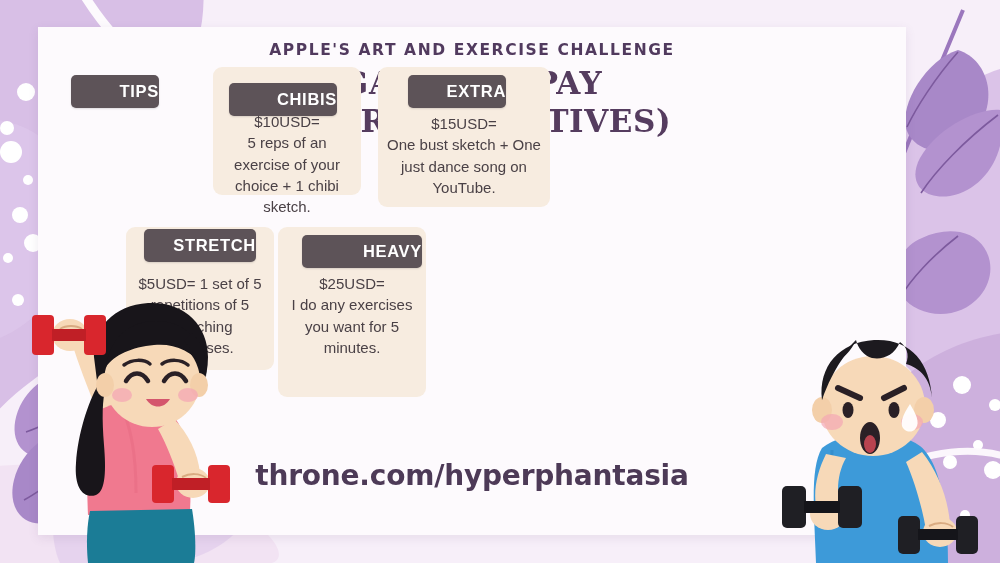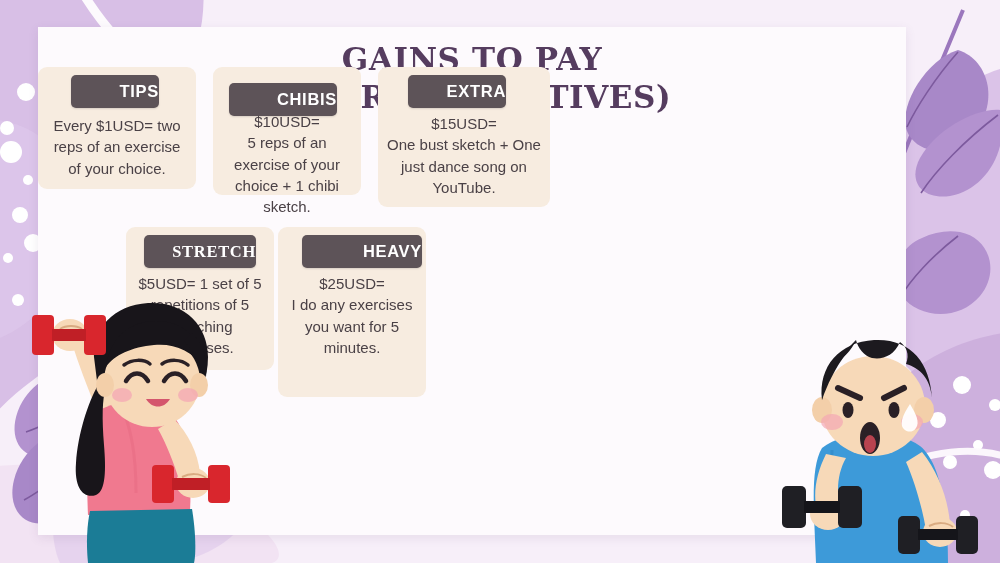--- a/index.html
+++ b/index.html
@@ -246,58 +246,57 @@
         </g>
 
         <path d="M 150 360 C 210 350 265 390 268 450 C 270 510 230 555 170 563 L 60 563 C 40 520 60 420 150 360 Z" fill="#ddc6ea" opacity="0.55"></path>
       </g>
     </svg>
   </div>
 
   <div class="panel">
 
     <div class="heading-block">
+      <div class="kicker">APPLE'S ART AND EXERCISE CHALLENGE</div>
       <h1 class="title">
         <span class="title-line">GAINS TO PAY</span>
         <span class="title-line">(EXTRA INCENTIVES)</span>
       </h1>
     </div>
 
     <div class="cards-area">
 
-      <div class="card card-tips">
-        <div class="card-body body-tips">Every $1USD= two reps of an exercise of your choice.</div>
-      </div>
       <div class="pill pill-tips" style="left:33px;top:48px;">TIPS</div>
 
       <div class="card card-chibis">
         <div class="card-body body-chibis">$10USD=
 5 reps of an exercise of your choice + 1 chibi sketch.</div>
       </div>
       <div class="pill pill-chibis" style="left:191px;top:48px;">CHIBIS</div>
 
       <div class="card card-busts">
         <div class="card-body body-busts">$15USD=
 One bust sketch + One just dance song on YouTube.</div>
       </div>
       <div class="pill pill-busts" style="left:370px;top:48px;">EXTRA</div>
 
       <div class="card card-stretch">
         <div class="card-body body-stretch">$5USD= 1 set of 5 repetitions of 5 stretching exercises.</div>
       </div>
-      <div class="pill pill-stretch" style="left:106px;top:208px;font-family:Liberation Serif, serif;">STRETCH</div>
+      <div class="pill pill-stretch" style="left:106px;top:202px;">STRETCH</div>
 
       <div class="card card-heavy">
         <div class="card-body body-heavy">$25USD=
 I do any exercises you want for 5 minutes.</div>
       </div>
       <div class="pill pill-heavy" style="left:264px;top:208px;">HEAVY</div>
 
     </div>
 
+    <div class="url">throne.com/hyperphantasia</div>
   </div>
 
   <svg class="char char-left" viewBox="0 0 250 270" xmlns="http://www.w3.org/2000/svg">
 
     <path d="M 96 120 C 86 96 76 70 70 50 L 92 42 C 100 64 110 92 120 116 Z" fill="#f7d9b8"></path>
 
     <path d="M 96 118 C 120 104 156 106 172 124 C 186 140 190 180 188 218 L 86 222 C 84 182 86 140 96 118 Z" fill="#f0798f"></path>
 
     <path d="M 118 112 C 128 130 134 160 134 200" fill="none" stroke="#e76d84" stroke-width="3" opacity="0.6"></path>
 

